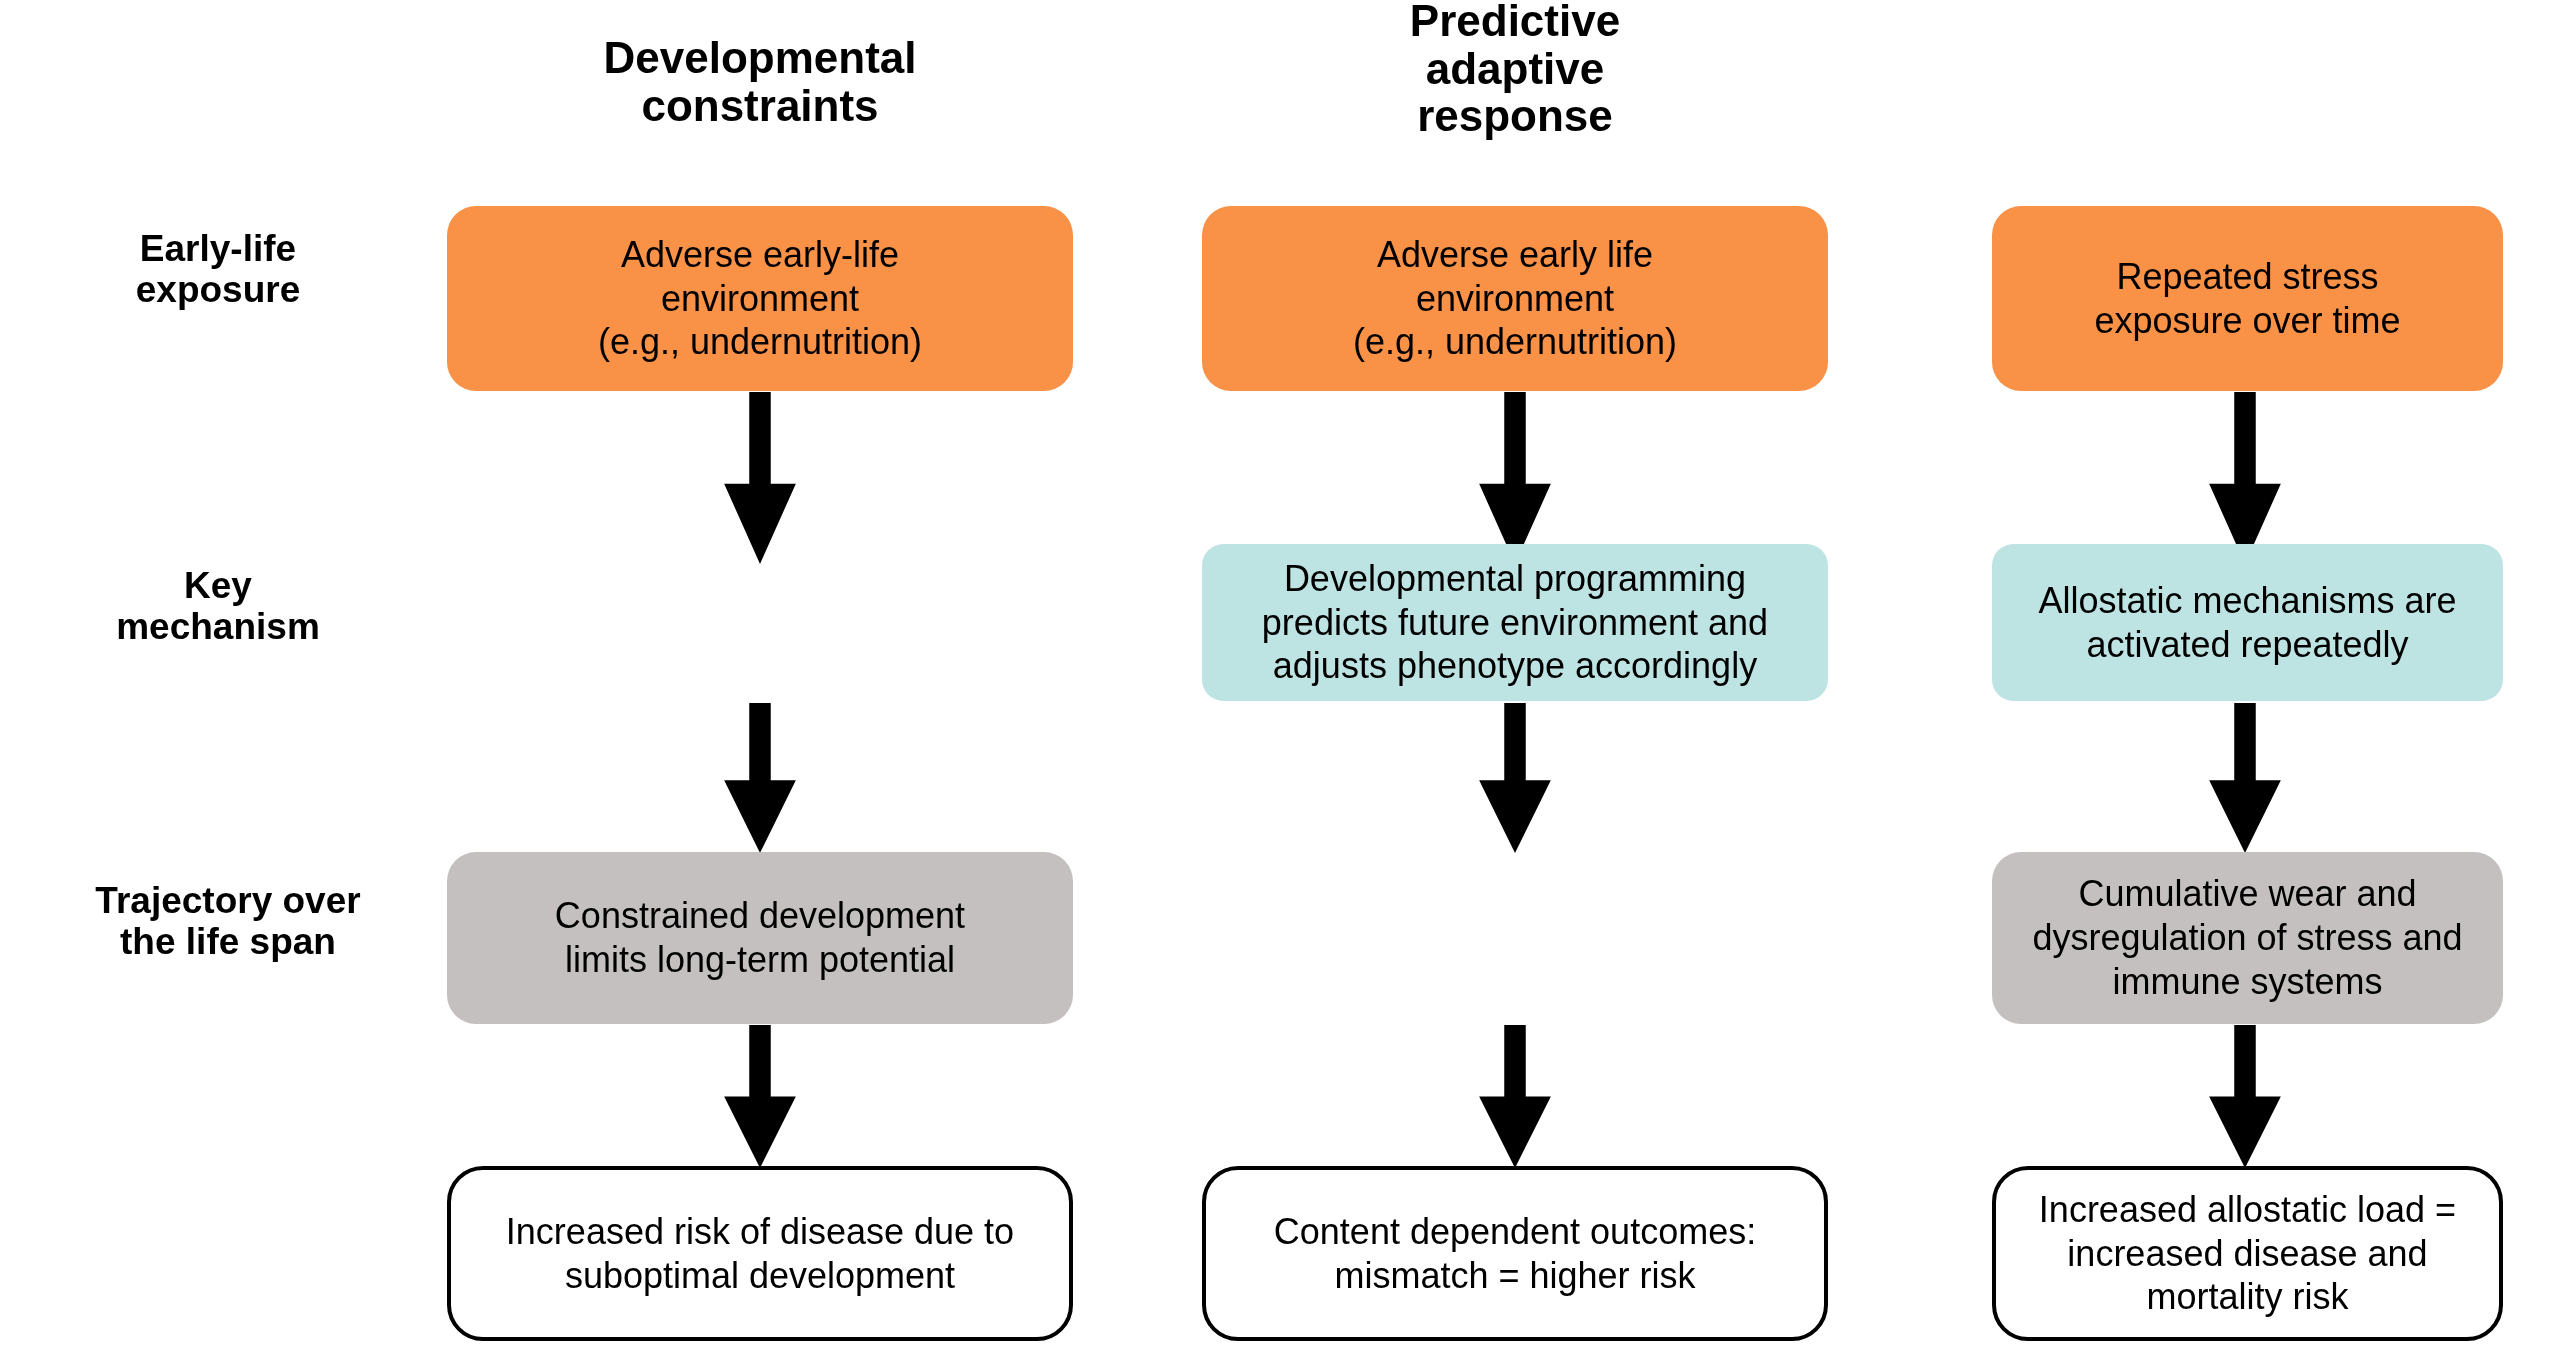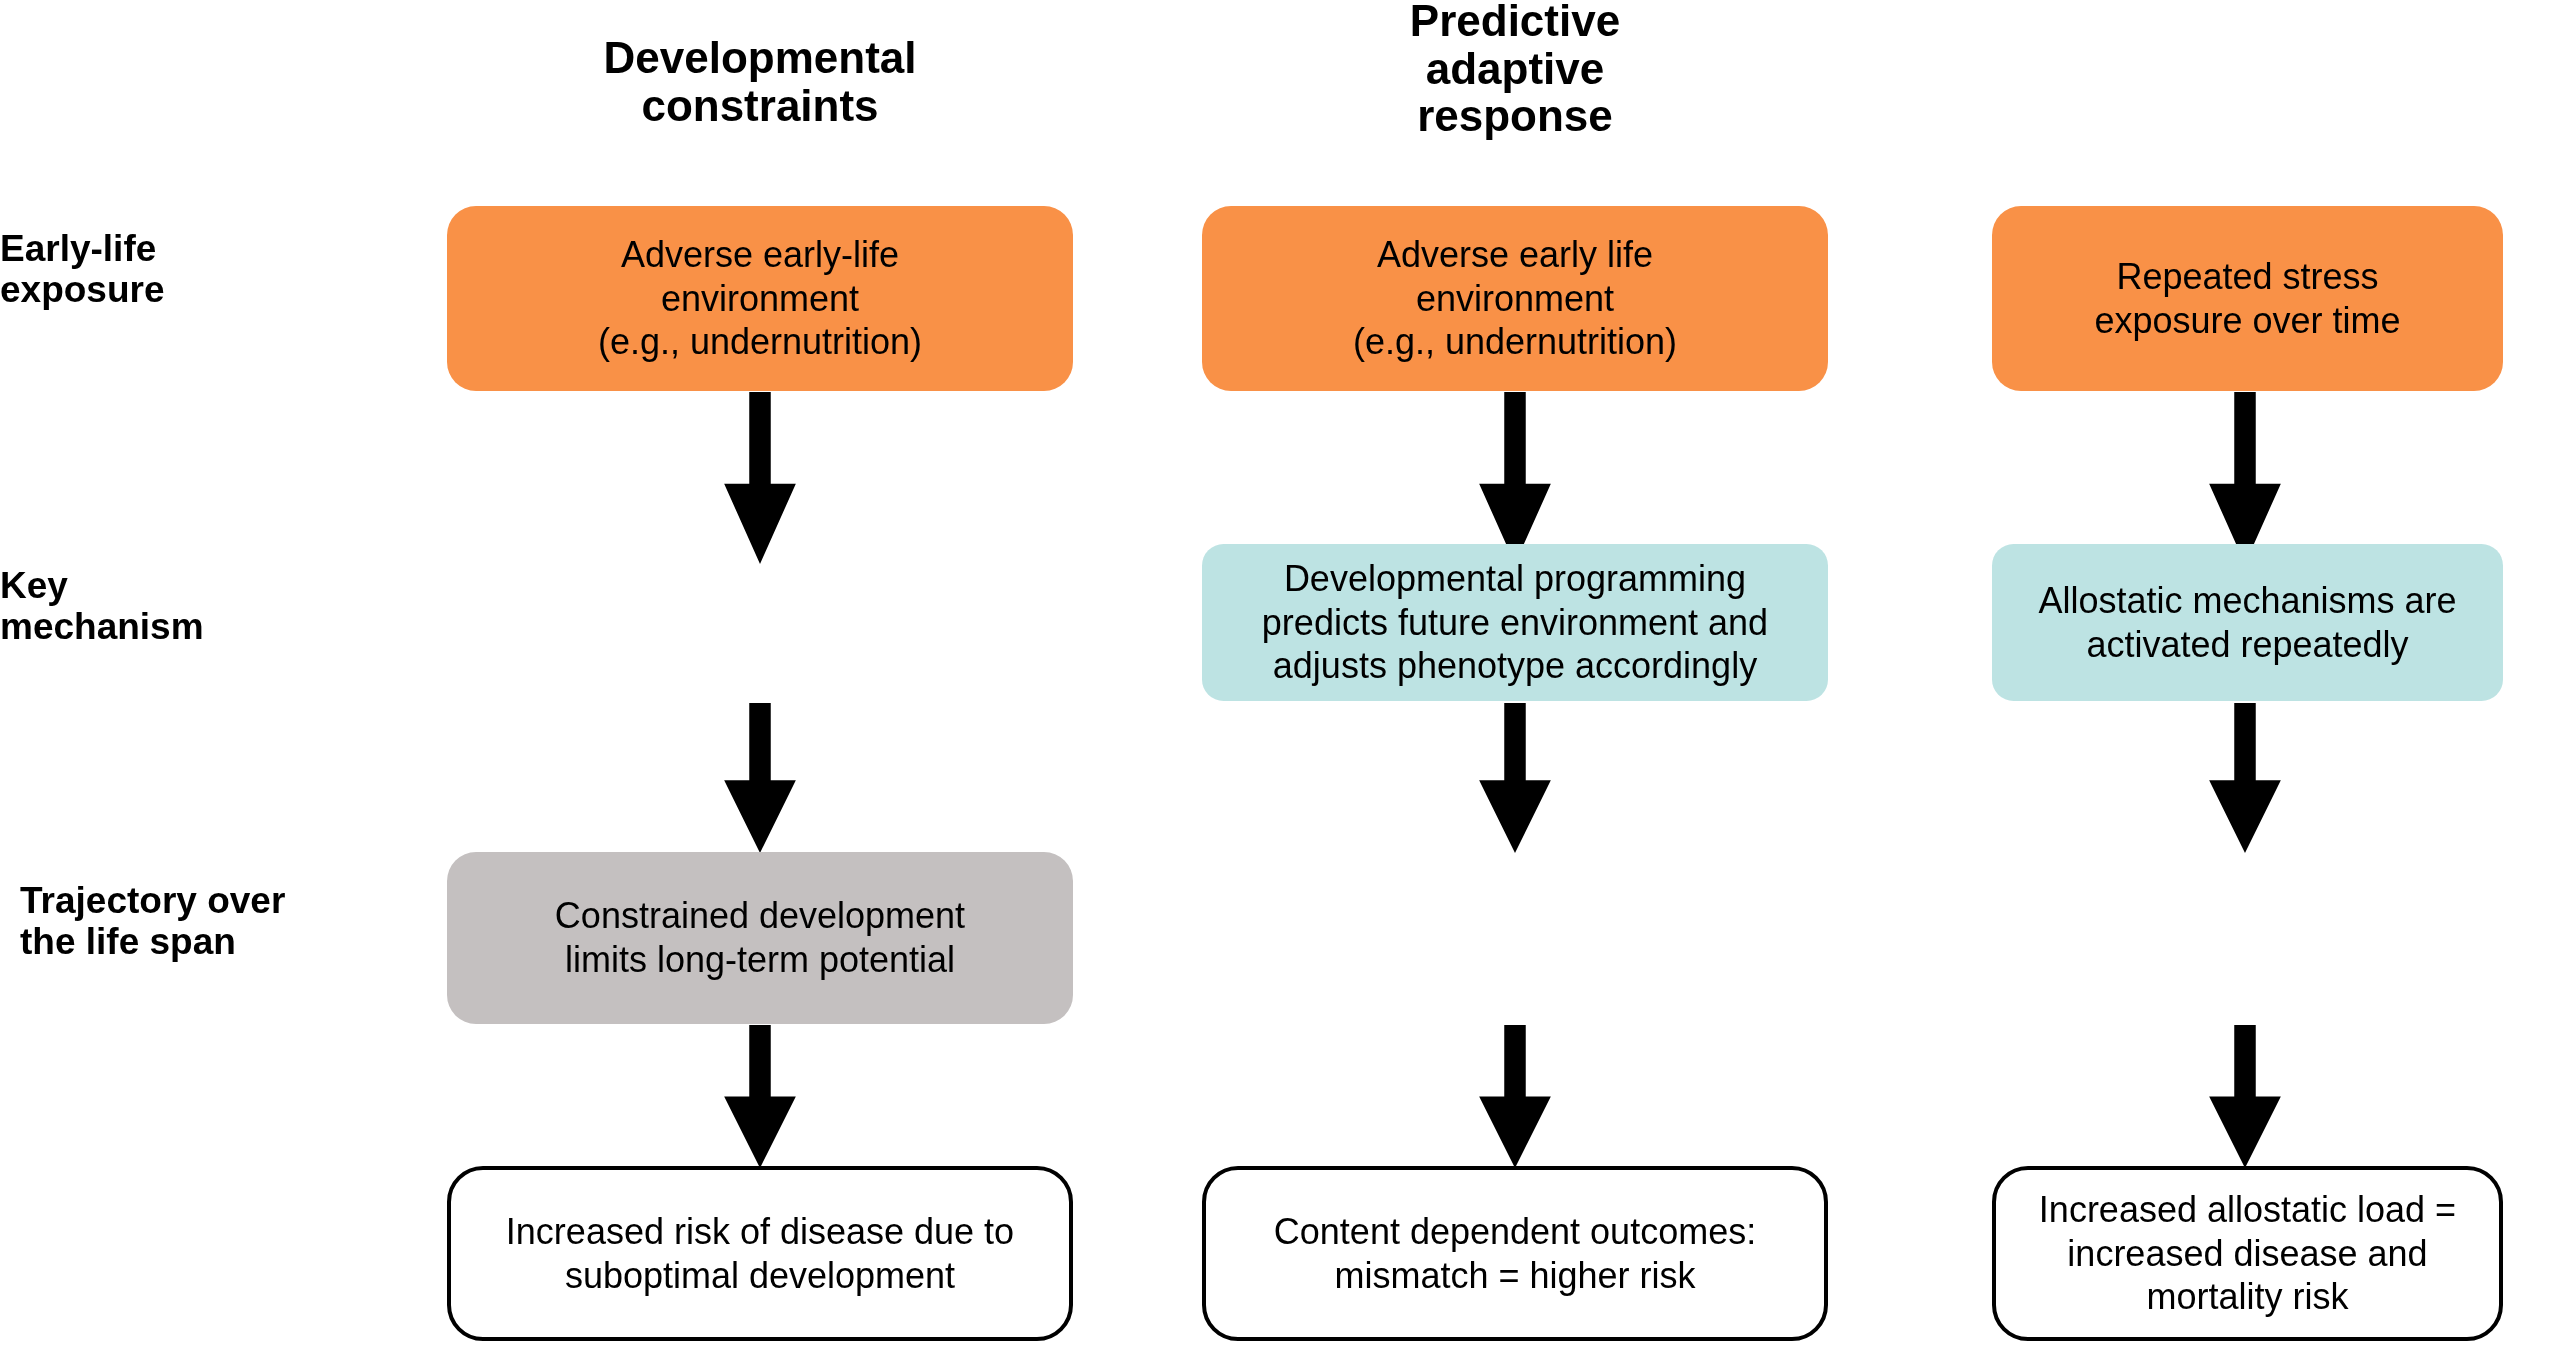--- a/index.html
+++ b/index.html
@@ -30,21 +30,21 @@
   }
   .col-header.c0 { left: 447px;  width: 626px; top: 34px; }
   .col-header.c1 { left: 1202px; width: 626px; top: -2.9px; }
   .col-header.c2 { left: 1946px; width: 597px; top: 34px; }
 
   
   .row-label {
     position: absolute;
     left: 0px;
     width: 436px;
-    text-align: left;
+    text-align: center;
     font-weight: bold;
     font-size: 37px;
     line-height: 1.12;
     color: #000000;
     white-space: pre-line;
   }
   .row-label.r0 { top: 228px; }
   .row-label.r1 { top: 565px; }
   .row-label.r2 { top: 880px; padding-left: 20px; }
   .row-label.r3 { top: 1209px; }
@@ -154,20 +154,23 @@
       </svg>
   </div>
   <div class="arrow a1 ac2">
     <svg viewBox="0 0 120 210" preserveAspectRatio="none">
         <polygon points="45,0 75,0 75,108 110,108 60,210 10,108 45,108" fill="#000000"></polygon>
       </svg>
   </div>
 
   <div class="box trajectory col0 row2">Constrained development
 limits long-term potential</div>
+  <div class="box trajectory col2 row2">Cumulative wear and
+dysregulation of stress and
+immune systems</div>
 
   <div class="arrow a2 ac0">
     <svg viewBox="0 0 120 200" preserveAspectRatio="none">
         <polygon points="45,0 75,0 75,100 110,100 60,200 10,100 45,100" fill="#000000"></polygon>
       </svg>
   </div>
   <div class="arrow a2 ac1">
     <svg viewBox="0 0 120 200" preserveAspectRatio="none">
         <polygon points="45,0 75,0 75,100 110,100 60,200 10,100 45,100" fill="#000000"></polygon>
       </svg>

